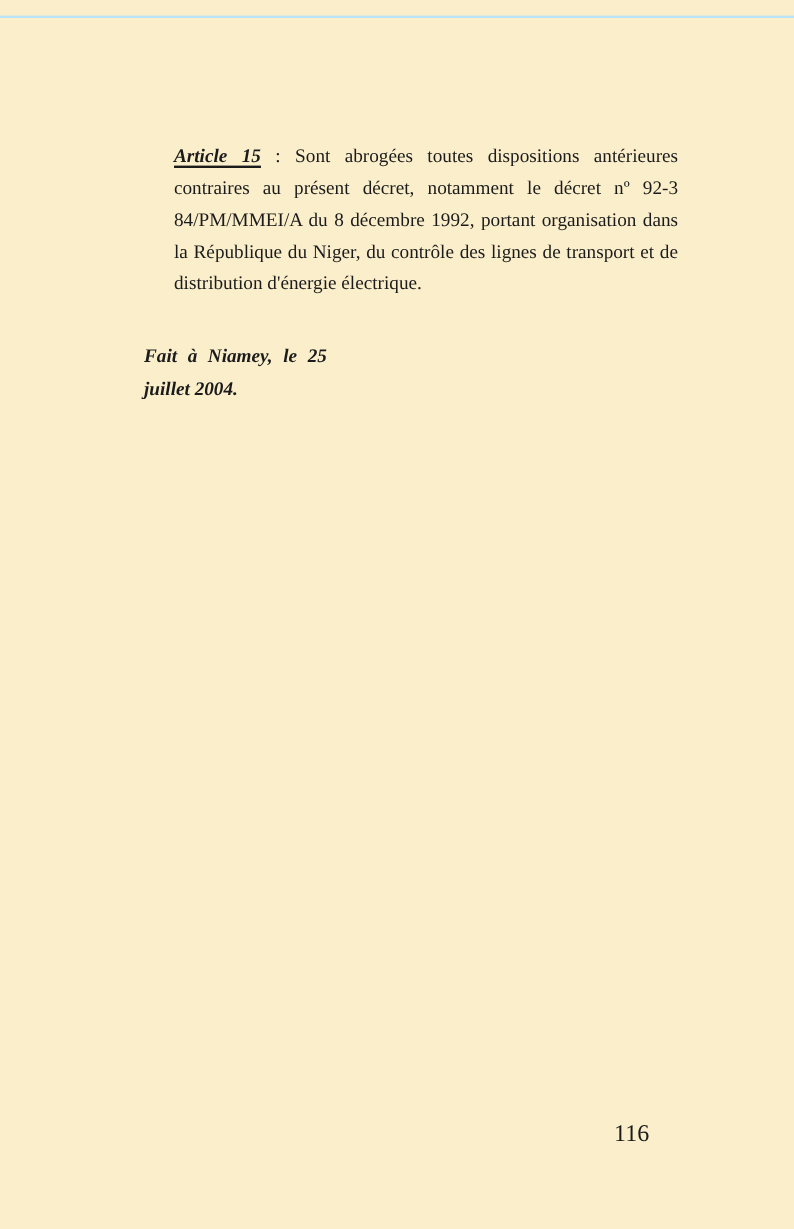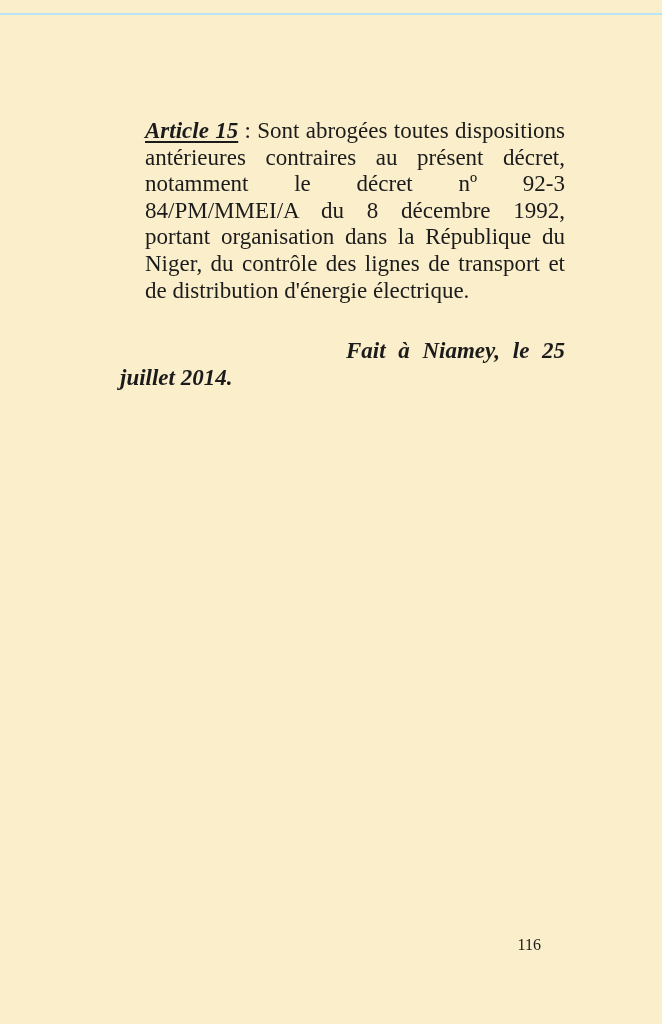--- a/index.html
+++ b/index.html
@@ -27,67 +27,66 @@
   }
   .bar-bottom {
     bottom: 0;
     height: 55px;
   }
   .content {
     position: absolute;
     left: 145px;
     top: 118px;
     width: 420px;
-    font-size: 23px;
+    font-size: 16px;
     line-height: 26.6px;
   }
   .para {
     text-align: justify;
     margin: 0 0 34px 0;
   }
   .article-heading {
     font-weight: bold;
     font-style: italic;
     text-decoration: underline;
     text-decoration-thickness: 2px;
     text-underline-offset: 3px;
   }
   .signature {
     margin-left: -25px;
     width: 445px;
     font-weight: bold;
     font-style: italic;
   }
   .sig-line1 {
-    text-align: right;
     word-spacing: 0.3em;
   }
   .sig-line2 {
     text-align: left;
   }
   .page-number {
     position: absolute;
     top: 932px;
     right: 121px;
-    font-size: 16px;
+    font-size: 20px;
     line-height: 26px;
   }
 </style>
 </head>
 <body>
 
 <div class="bar bar-top"></div>
 
 <div class="content">
 
   <p class="para"><span class="article-heading">Article 15</span><span> : </span><span>Sont abrogées toutes dispositions antérieures contraires au présent décret, notamment le décret nº 92-3 84/PM/MMEI/A du 8 décembre 1992, portant organisation dans la République du Niger, du contrôle des lignes de transport et de distribution d'énergie électrique.</span></p>
 
 
   <div class="signature">
     <div class="sig-line1">Fait à Niamey, le 25</div>
-    <div class="sig-line2">juillet 2014.</div>
+    <div class="sig-line2">juillet 2004.</div>
   </div>
 
 </div>
 
 <div class="page-number">116</div>
 
 <div class="bar bar-bottom"></div>
 
 </body></html>

